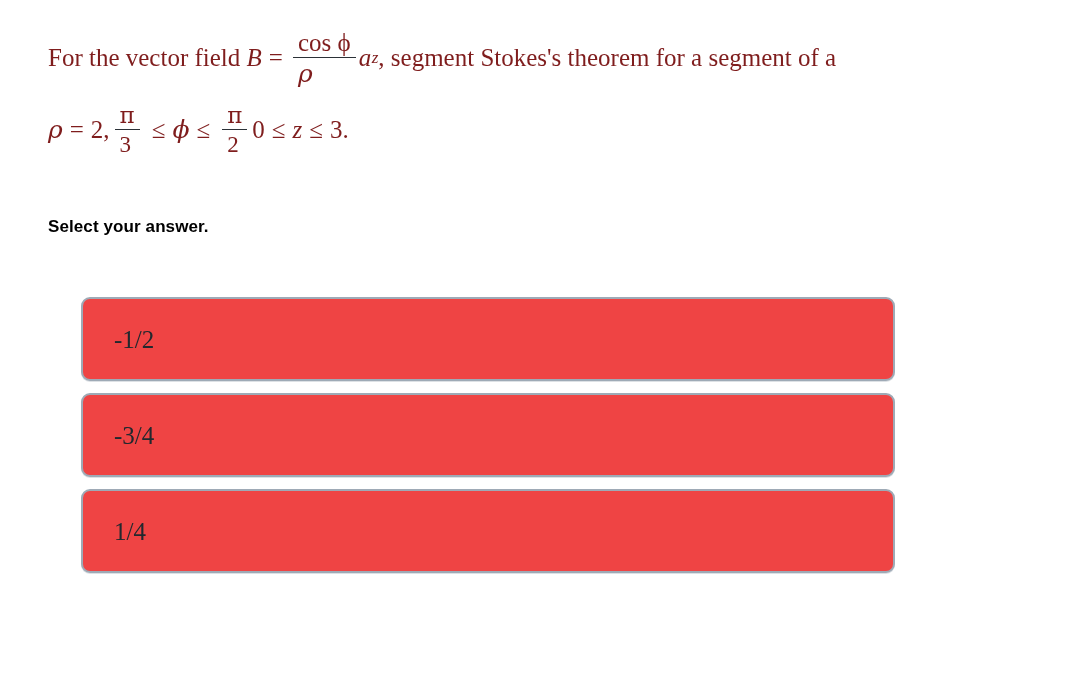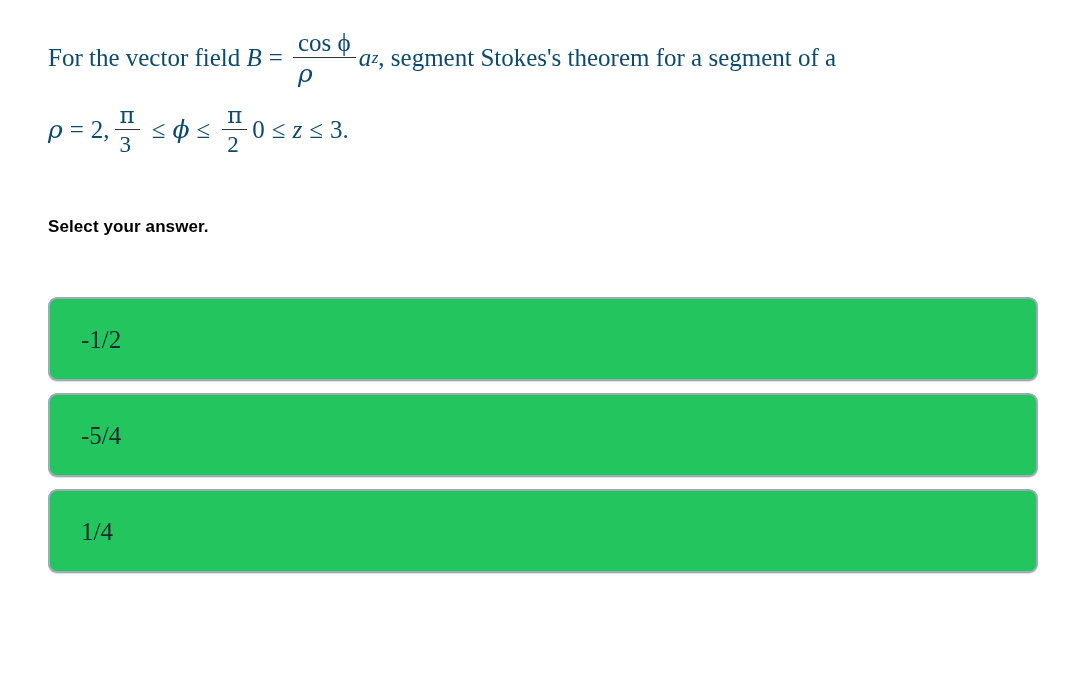--- a/index.html
+++ b/index.html
@@ -20,21 +20,21 @@
     background: #ffffff;
     box-sizing: border-box;
   }
 
   
   .question {
     position: absolute;
     left: 48px;
     top: 22px;
     width: 990px;
-    color: #0c4a6e;
+    color: #7f1d1d;
     font-family: "Liberation Serif", "DejaVu Serif", serif;
     font-size: 25px;
     line-height: 72px;
   }
   .qline {
     display: flex;
     align-items: center;
     flex-wrap: nowrap;
     white-space: nowrap;
     height: 72px;
@@ -109,31 +109,32 @@
 
   
   .options {
     position: absolute;
     left: 48px;
     top: 297px;
     width: 990px;
   }
   .option {
     box-sizing: border-box;
-    width: 990px;
+    width: 814px;
     height: 84px;
     border: 2px solid #9eaab6;
     border-radius: 9px;
-    background: #22c55e;
+    background: #ef4444;
     margin-bottom: 12px;
     display: flex;
     align-items: center;
     padding-left: 31px;
     cursor: pointer;
     box-shadow: 0 1px 0 rgba(120,135,150,0.25);
+    margin-left: 33px;
   }
   .option-label {
     font-family: "Liberation Serif", "DejaVu Serif", serif;
     font-size: 25px;
     color: #22282e;
     line-height: 1;
   }
 </style>
 </head>
 <body>
@@ -185,21 +186,21 @@
   <div class="select-label">Select your answer.</div>
 
   <div class="options">
 
     <div class="option">
       <span class="option-label">-1/2</span>
     </div>
 
 
     <div class="option">
-      <span class="option-label">-5/4</span>
+      <span class="option-label">-3/4</span>
     </div>
 
     <div class="option">
       <span class="option-label">1/4</span>
     </div>
 
   </div>
 
 </div>
 

